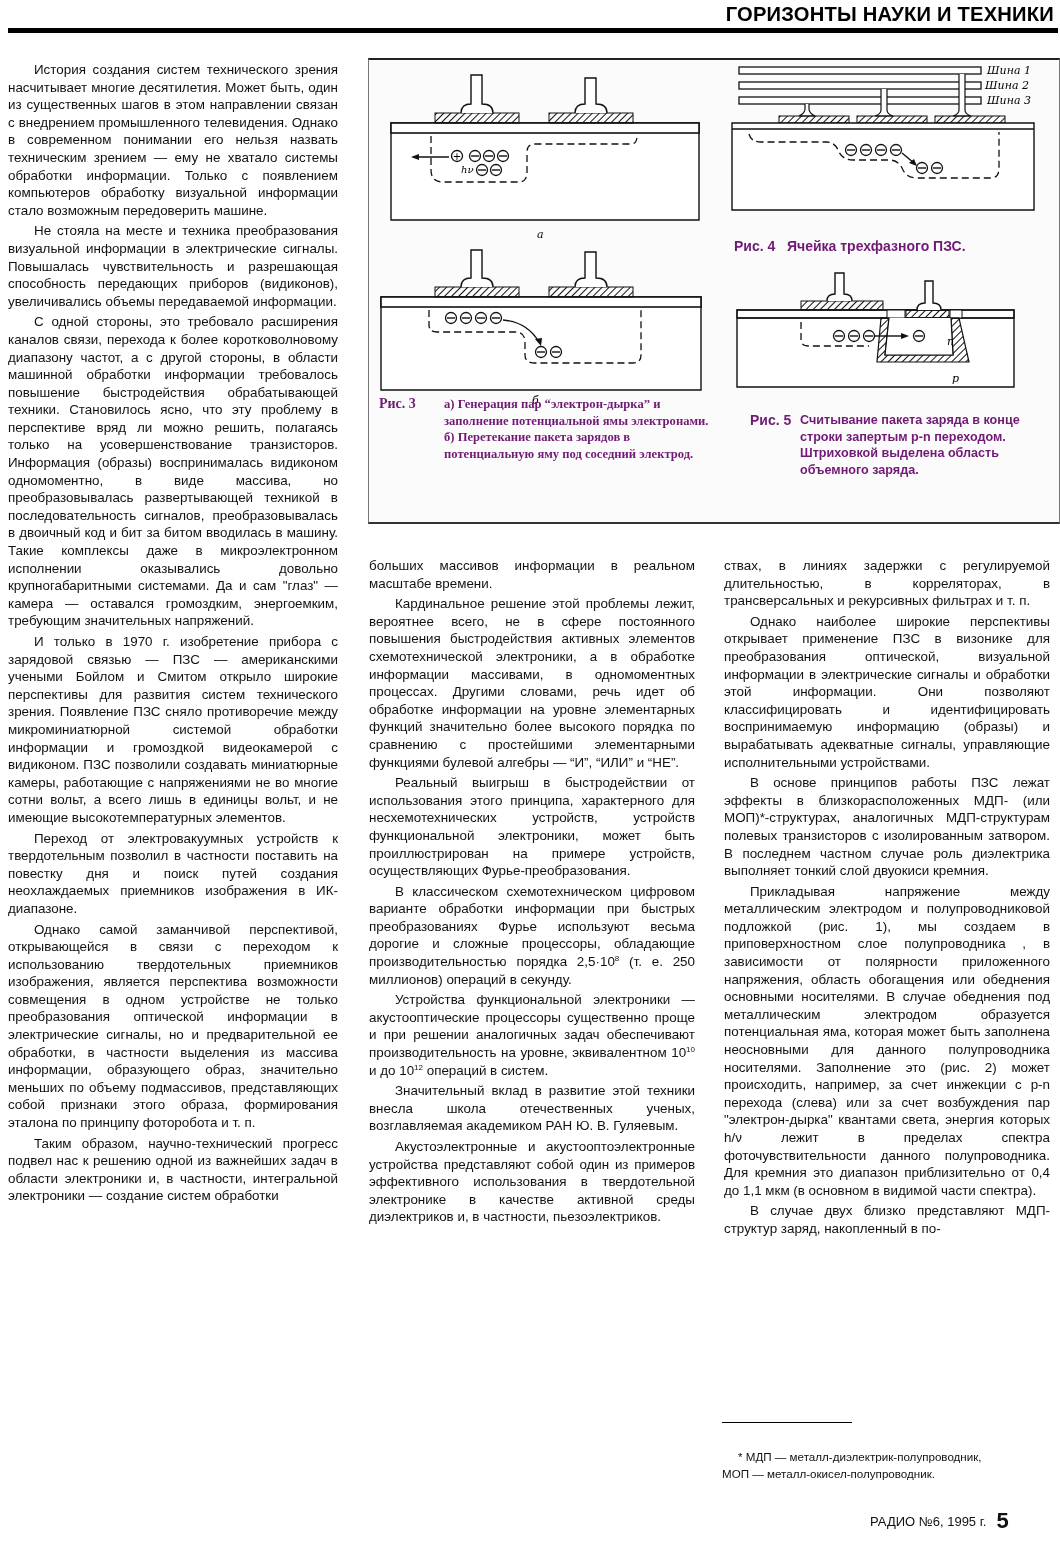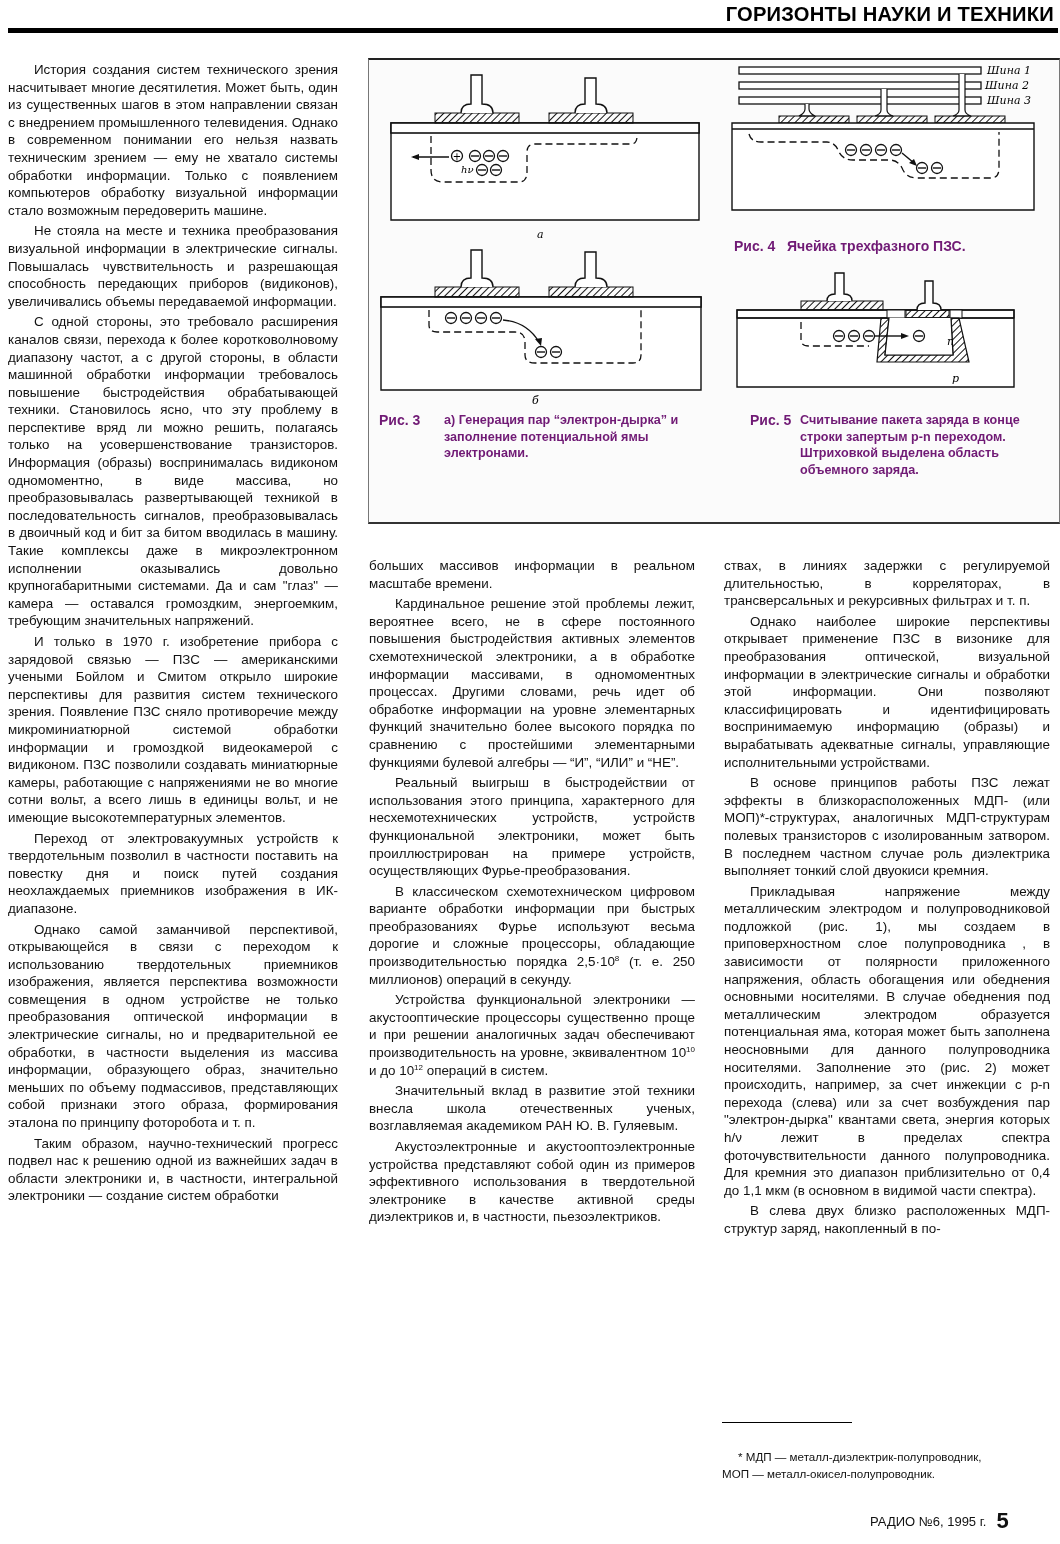--- a/index.html
+++ b/index.html
@@ -13,21 +13,21 @@
   #col1 { left: 8px; top: 61px; width: 330px; }
   #col2 { left: 369px; top: 557px; width: 326px; }
   #col3 { left: 724px; top: 557px; width: 326px; }
   sup { font-size: 8px; line-height: 0; vertical-align: super; }
 
   .figbox { position: absolute; left: 368px; top: 58px; width: 690px; height: 462px; border-top: 2px solid #222; border-left: 1px solid #777; border-right: 1px solid #777; border-bottom: 2px solid #333; background: #fbfbfb; }
   .figbox svg { position: absolute; }
   .cap { position: absolute; font-weight: bold; font-size: 12.6px; line-height: 16.5px; color: #701a75; }
   .cap .lab { font-size: 14px; }
   .cap-body { display: block; }
-  #fig3cap { left: 10px; top: 352px; width: 330px; }
+  #fig3cap { left: 10px; top: 336px; width: 330px; font-family: Liberation Serif, serif; }
   #fig3cap .lab { position: absolute; left: 0; top: 0; }
   #fig3cap .cap-body { margin-left: 65px; }
   #fig4cap { left: 365px; top: 178px; width: 320px; font-size: 14px; }
   #fig5cap { left: 365px; top: 352px; width: 320px; }
   #fig5cap .lab { position: absolute; left: 16px; top: 0; text-align: right; }
   #fig5cap .cap-body { margin-left: 66px; }
 
   .footnote-rule { position: absolute; left: 722px; top: 1422px; width: 130px; height: 1px; background: #000; }
   .footnote { position: absolute; left: 722px; top: 1448px; width: 332px; font-size: 11.6px; line-height: 17px; }
   .footnote p { margin: 0; text-indent: 16px; }
@@ -167,20 +167,21 @@
       <circle cx="550" cy="276" r="5.5" fill="#fff" stroke="#111" stroke-width="1.3"></circle>
         <line x1="546" y1="276" x2="554" y2="276" stroke="#111" stroke-width="1.4"></line>
       <text x="578" y="285" font-size="11" font-style="italic" font-family="DejaVu Serif, serif">n</text>
       <text x="583" y="322" font-size="11" font-style="italic" font-family="DejaVu Serif, serif">p</text>
     </g>
   </svg>
 
   <div class="cap" id="fig3cap">
     <span class="lab">Рис. 3</span>
     <span class="cap-body">а) Генерация пар “электрон-дырка” и заполнение потенциальной ямы электронами.</span>
+    <span class="cap-body">б) Перетекание пакета зарядов в потенциальную яму под соседний электрод.</span>
   </div>
   <div class="cap" id="fig4cap">
     <span>Рис. 4</span>&nbsp;&nbsp;
     <span>Ячейка трехфазного ПЗС.</span>
   </div>
   <div class="cap" id="fig5cap">
     <span class="lab">Рис. 5</span>
     <span class="cap-body">Считывание пакета заряда в конце строки запертым p-n переходом. Штриховкой выделена область объемного заряда.</span>
   </div>
 </div>
@@ -193,21 +194,21 @@
   <p><span>Устройства функциональной электроники — акустооптические процессоры существенно проще и при решении аналогичных задач обеспечивают производительность на уровне, эквивалентном 10</span><sup>10</sup><span> и до 10</span><sup>12</sup><span> операций в систем.</span></p>
   <p>Значительный вклад в развитие этой техники внесла школа отечественных ученых, возглавляемая академиком РАН Ю. В. Гуляевым.</p>
   <p>Акустоэлектронные и акустооптоэлектронные устройства представляют собой один из примеров эффективного использования в твердотельной электронике в качестве активной среды диэлектриков и, в частности, пьезоэлектриков.</p>
 </div>
 
 <div class="col" id="col3">
   <p class="cont">ствах, в линиях задержки с регулируемой длительностью, в корреляторах, в трансверсальных и рекурсивных фильтрах и т. п.</p>
   <p>Однако наиболее широкие перспективы открывает применение ПЗС в визонике для преобразования оптической, визуальной информации в электрические сигналы и обработки этой информации. Они позволяют классифицировать и идентифицировать воспринимаемую информацию (образы) и вырабатывать адекватные сигналы, управляющие исполнительными устройствами.</p>
   <p>В основе принципов работы ПЗС лежат эффекты в близкорасположенных МДП- (или МОП)*-структурах, аналогичных МДП-структурам полевых транзисторов с изолированным затвором. В последнем частном случае роль диэлектрика выполняет тонкий слой двуокиси кремния.</p>
   <p>Прикладывая напряжение между металлическим электродом и полупроводниковой подложкой (рис. 1), мы создаем в приповерхностном слое полупроводника , в зависимости от полярности приложенного напряжения, область обогащения или обеднения основными носителями. В случае обеднения под металлическим электродом образуется потенциальная яма, которая может быть заполнена неосновными для данного полупроводника носителями. Заполнение это (рис. 2) может происходить, например, за счет инжекции с p-n перехода (слева) или за счет возбуждения пар "электрон-дырка" квантами света, энергия которых h/ν лежит в пределах спектра фоточувствительности данного полупроводника. Для кремния это диапазон приблизительно от 0,4 до 1,1 мкм (в основном в видимой части спектра).</p>
-  <p>В слева двух близко расположенных МДП-структур заряд, накопленный в по-</p>
+  <p>В случае двух близко представляют МДП-структур заряд, накопленный в по-</p>
 </div>
 
 <div class="footnote-rule"></div>
 <div class="footnote">
   <p>* МДП — металл-диэлектрик-полупроводник,</p>
   <p style="text-indent:0">МОП — металл-окисел-полупроводник.</p>
 </div>
 
 <div class="footer">
   <span>РАДИО №6, 1995 г.</span><span class="pg">5</span>

